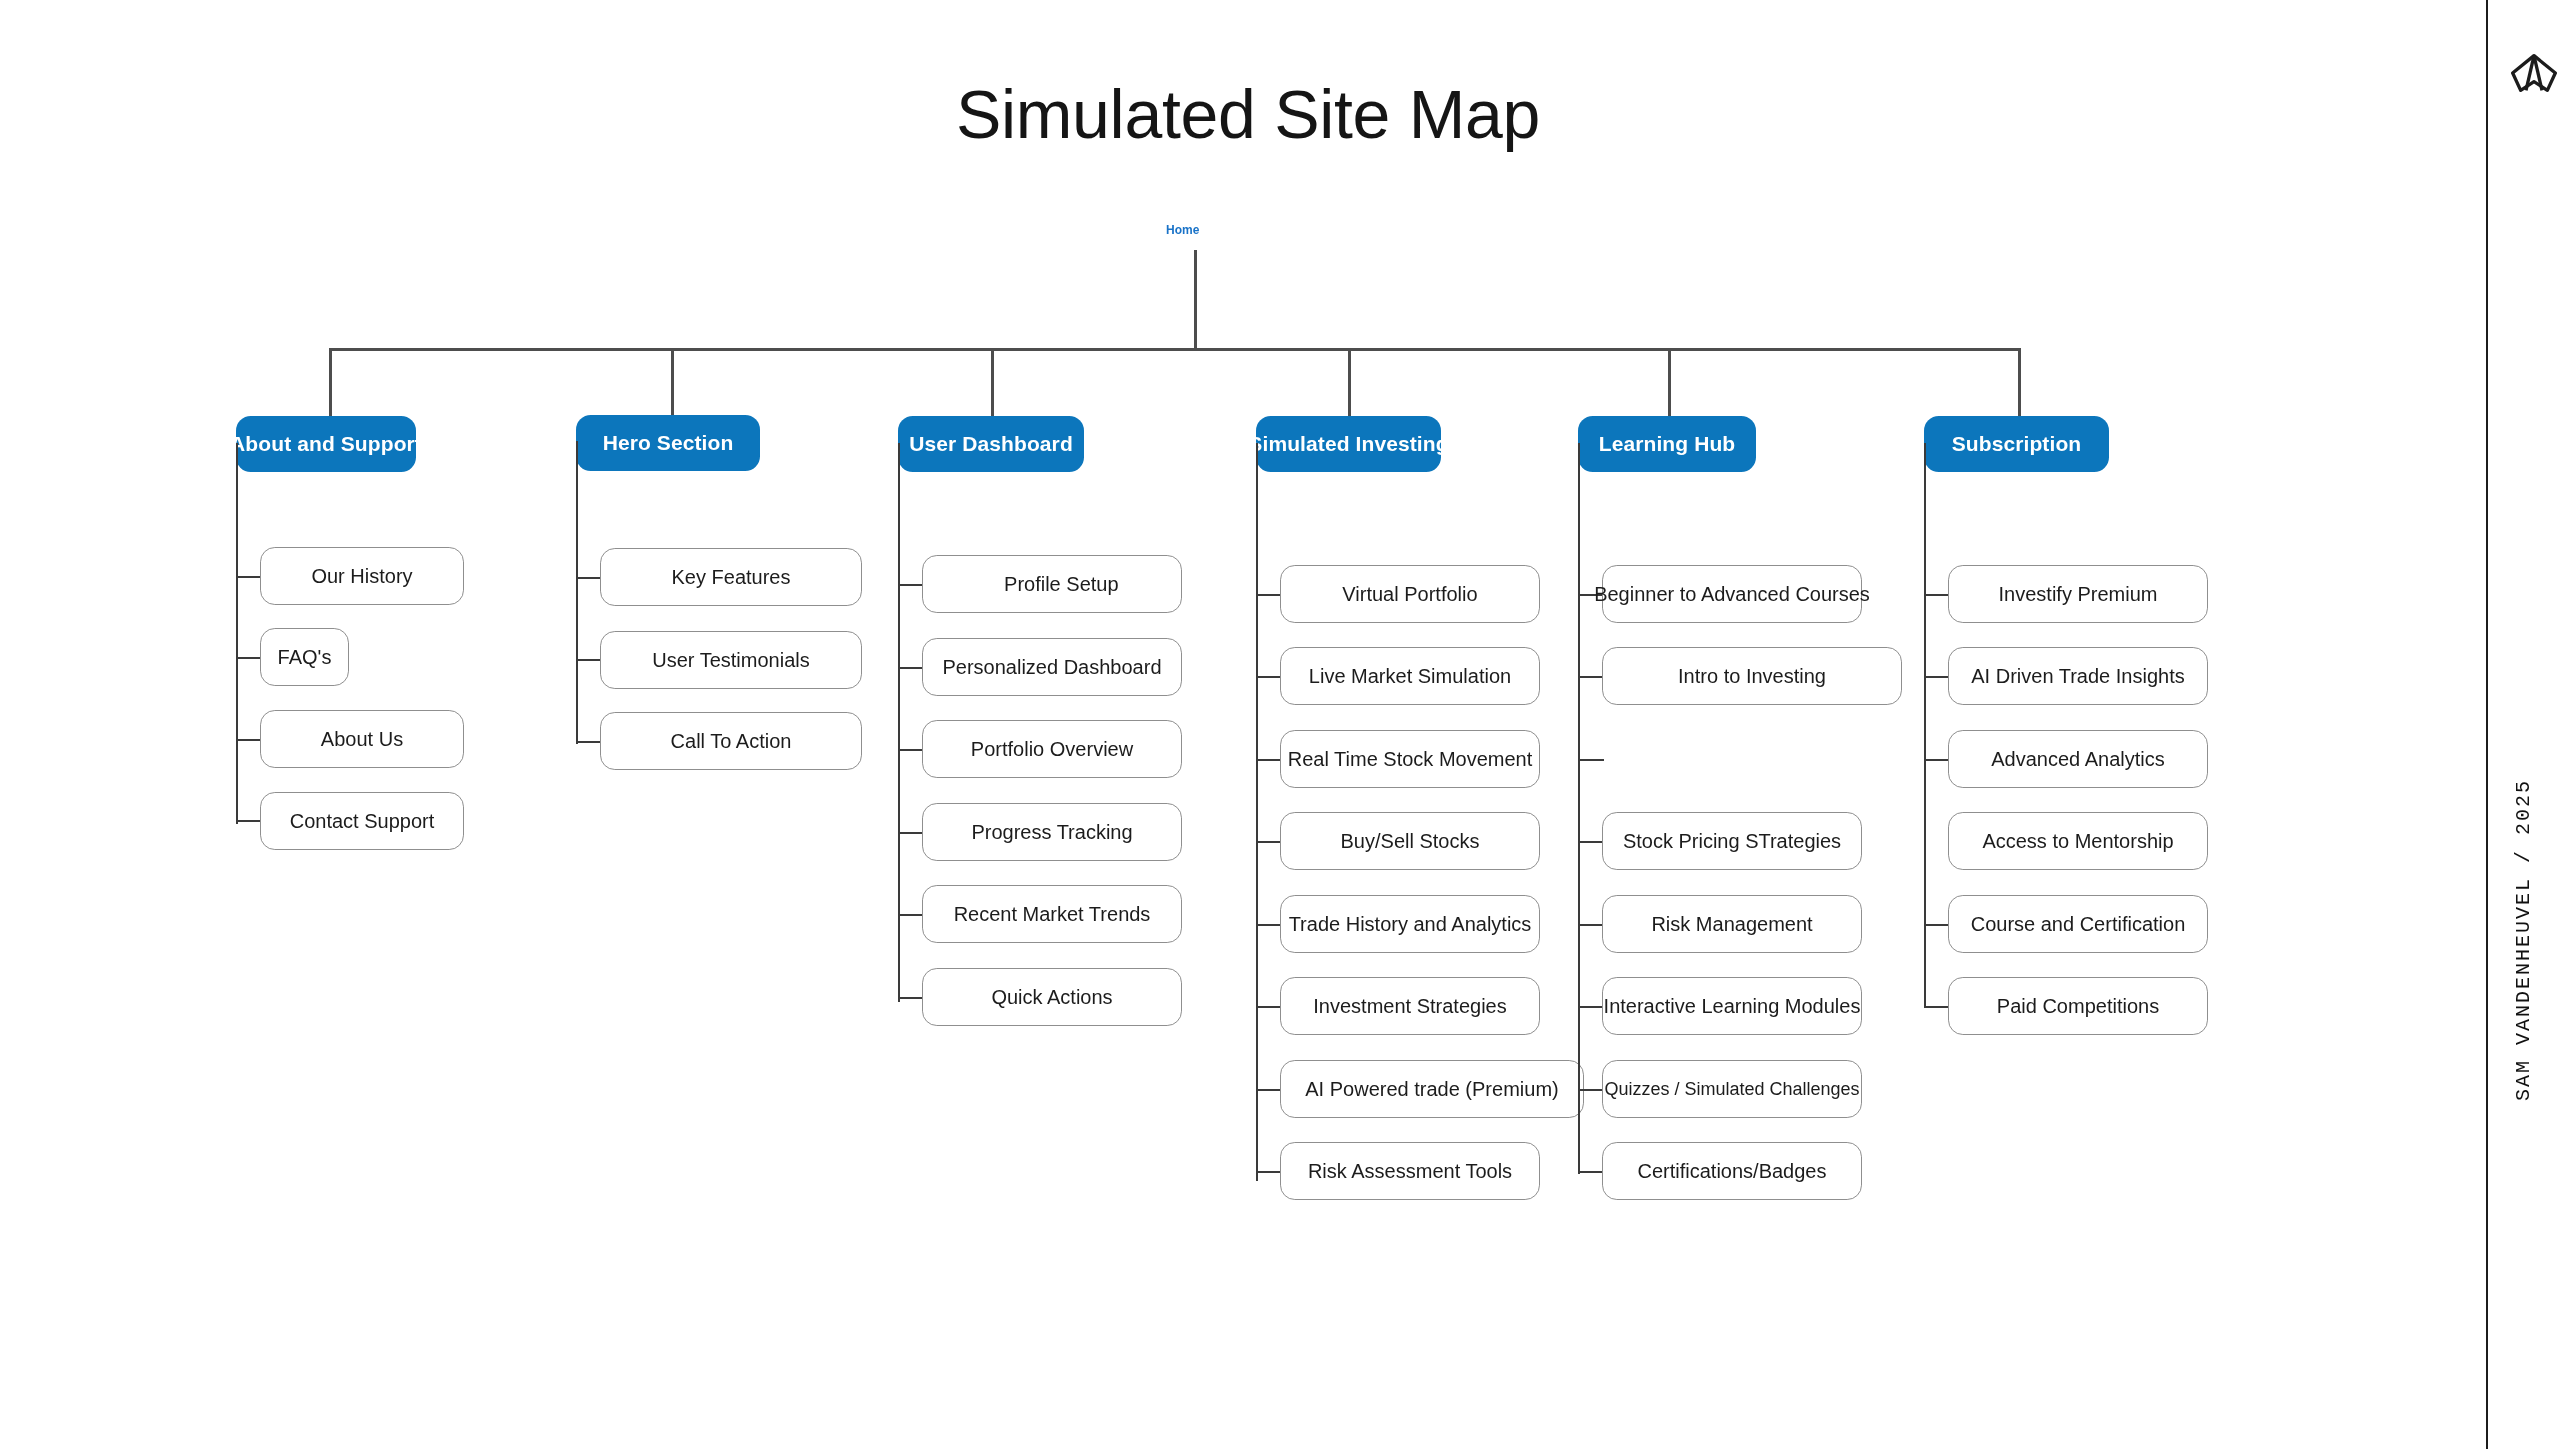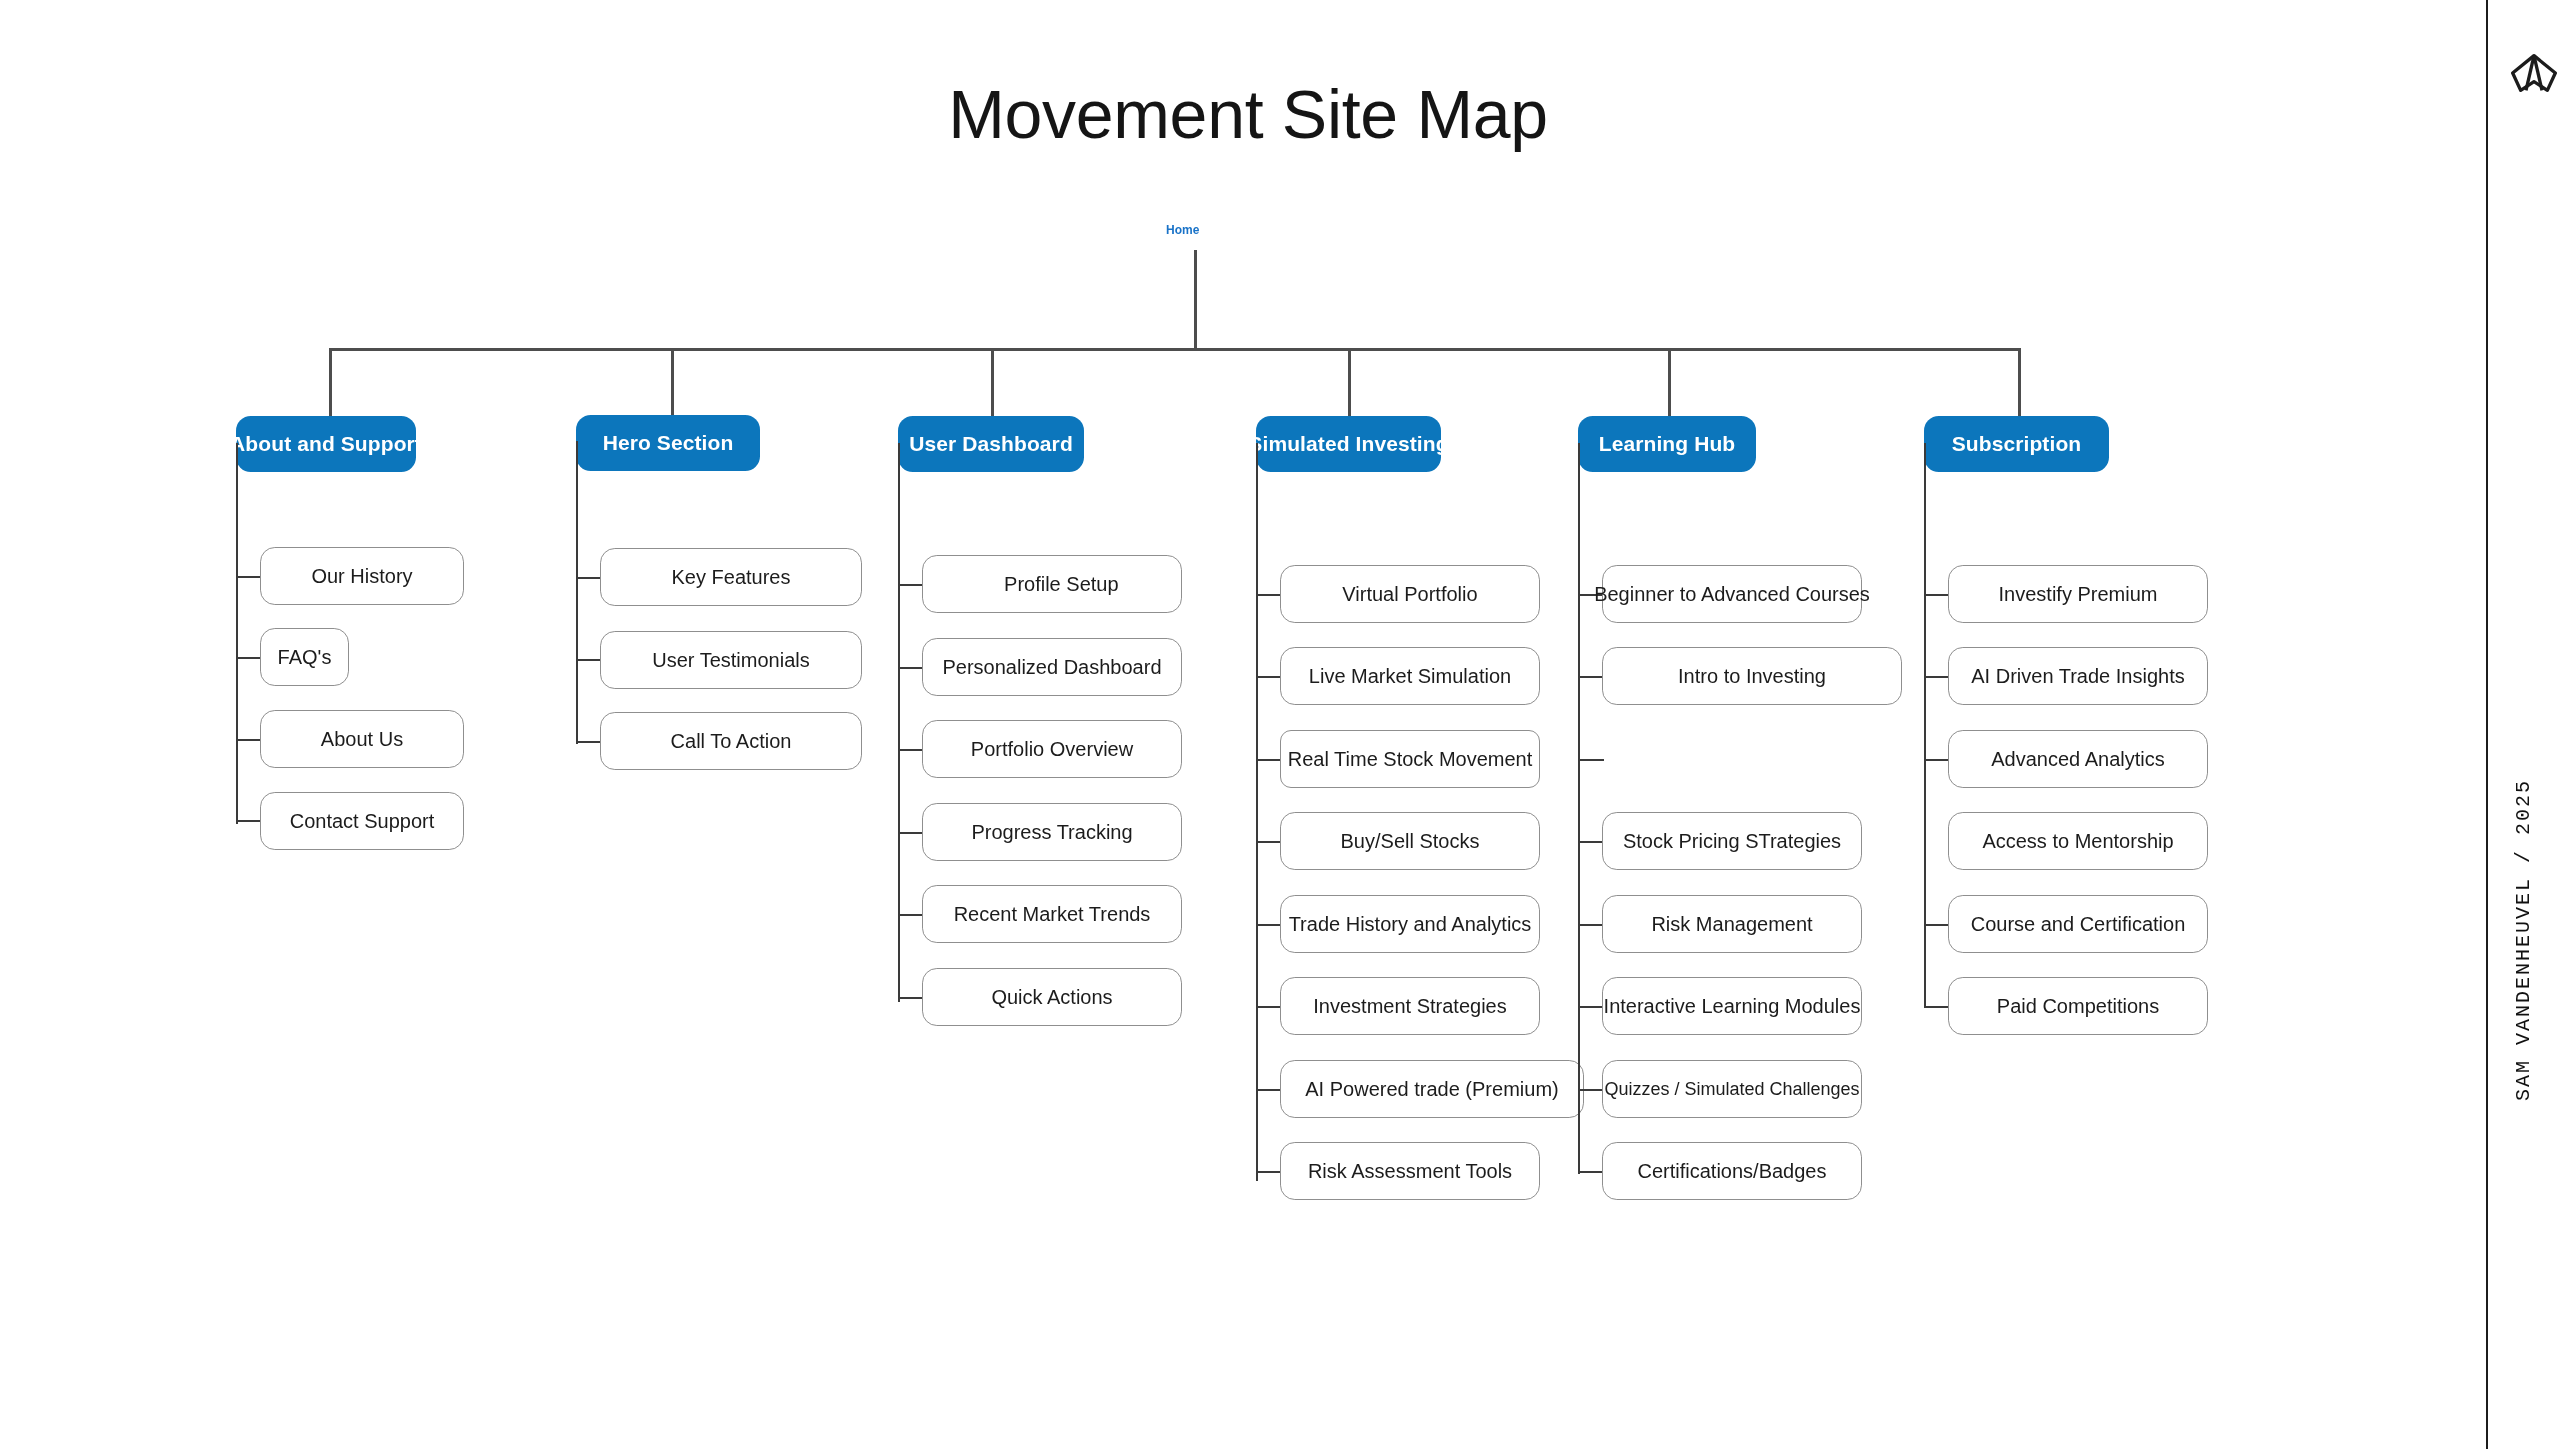--- a/index.html
+++ b/index.html
@@ -140,21 +140,21 @@
     transform-origin: left top;
     transform: rotate(-90deg) translate(-100%, 0);
     display: block;
   }
 </style>
 </head>
 <body>
 
 <div id="canvas">
 
-  <div class="page-title">Movement Site Map</div>
+  <div class="page-title">Simulated Site Map</div>
 
   <div class="root-node" style="left:1166px; top:223px;">Home</div>
 
   <div class="line-v" style="left:1194px; top:250px; height:101px;"></div>
 
   <div class="line-h" style="left:329px; top:348px; width:1690px;"></div>
 
   <div class="line-v" style="left:329px; top:348px; height:77px;"></div>
   <div class="section-node" style="left:236px; top:416px; width:180px;">About and Support</div>
   <div class="line-v-thin" style="left:236px; top:443px; height:381px;"></div>
@@ -210,21 +210,21 @@
   <div class="section-node" style="left:1256px; top:416px; width:185px;">Simulated Investing</div>
   <div class="line-v-thin" style="left:1256px; top:443px; height:738px;"></div>
 
   <div class="line-h-thin" style="left:1256px; top:594px; width:25.5px;"></div>
   <div class="leaf-node" style="left:1280px; top:565px; width:260px;">Virtual Portfolio</div>
 
   <div class="line-h-thin" style="left:1256px; top:676px; width:25.5px;"></div>
   <div class="leaf-node" style="left:1280px; top:647px; width:260px;">Live Market Simulation</div>
 
   <div class="line-h-thin" style="left:1256px; top:759px; width:25.5px;"></div>
-  <div class="leaf-node" style="left:1280px; top:730px; width:260px;border-radius:11px;">Real Time Stock Movement</div>
+  <div class="leaf-node" style="left:1280px; top:730px; width:260px;">Real Time Stock Movement</div>
 
   <div class="line-h-thin" style="left:1256px; top:841px; width:25.5px;"></div>
   <div class="leaf-node" style="left:1280px; top:812px; width:260px;">Buy/Sell Stocks</div>
 
   <div class="line-h-thin" style="left:1256px; top:924px; width:25.5px;"></div>
   <div class="leaf-node" style="left:1280px; top:895px; width:260px;">Trade History and Analytics</div>
 
   <div class="line-h-thin" style="left:1256px; top:1006px; width:25.5px;"></div>
   <div class="leaf-node" style="left:1280px; top:977px; width:260px;">Investment Strategies</div>
 

